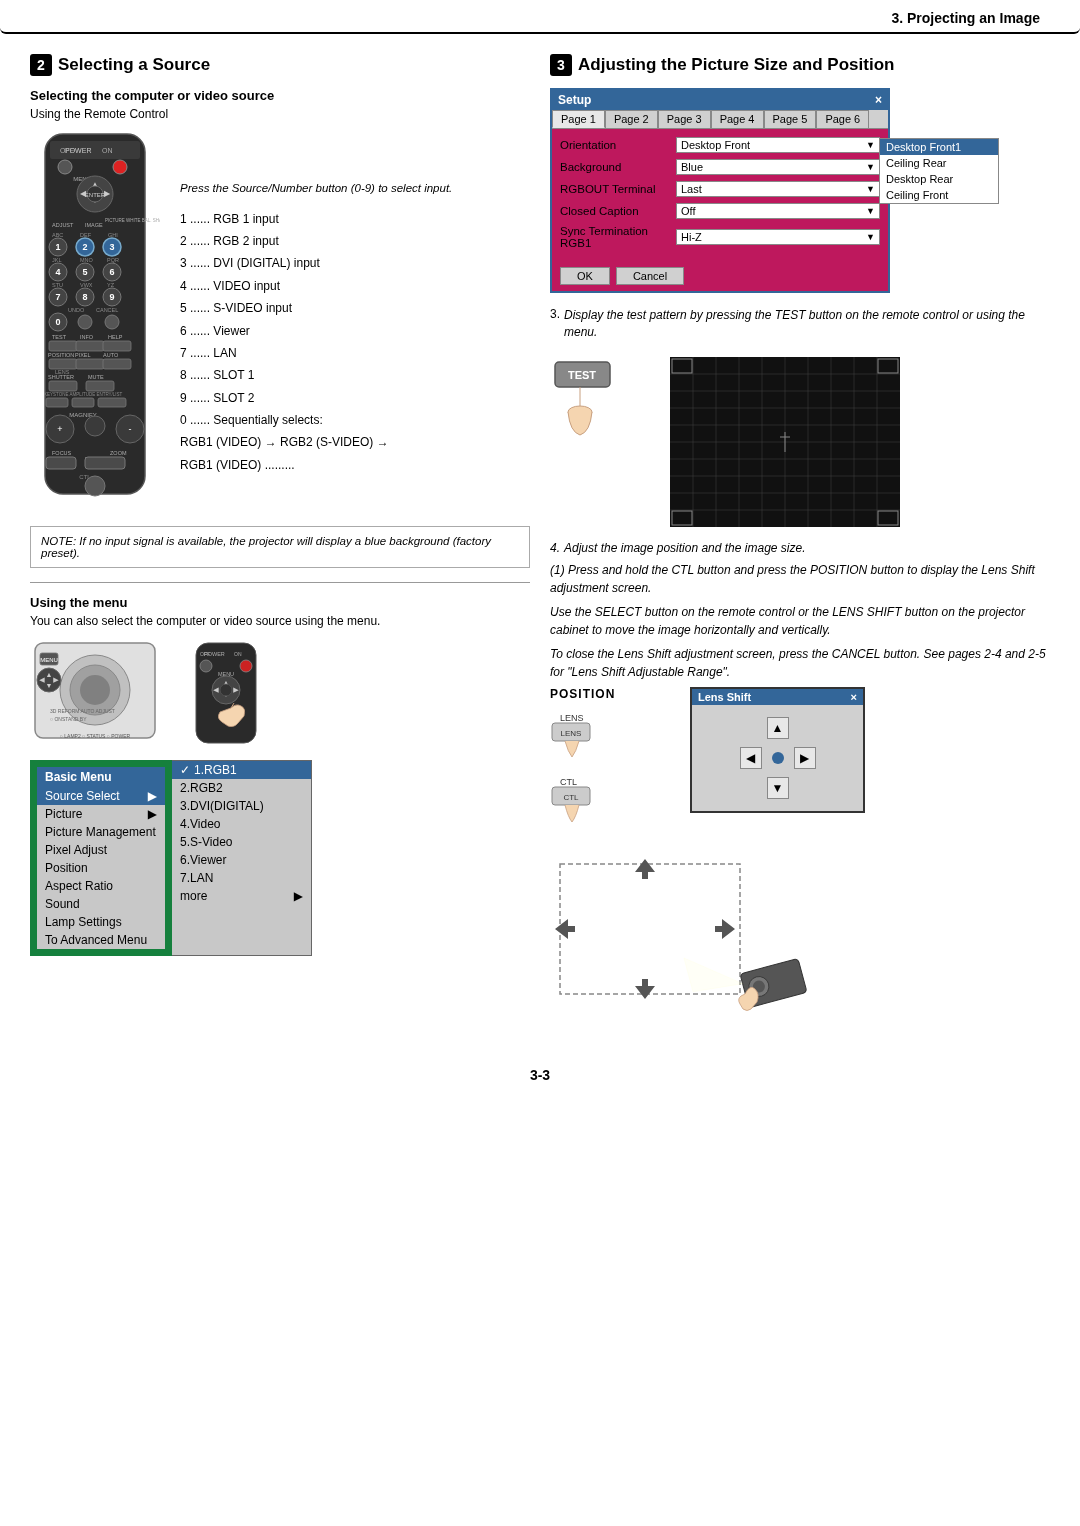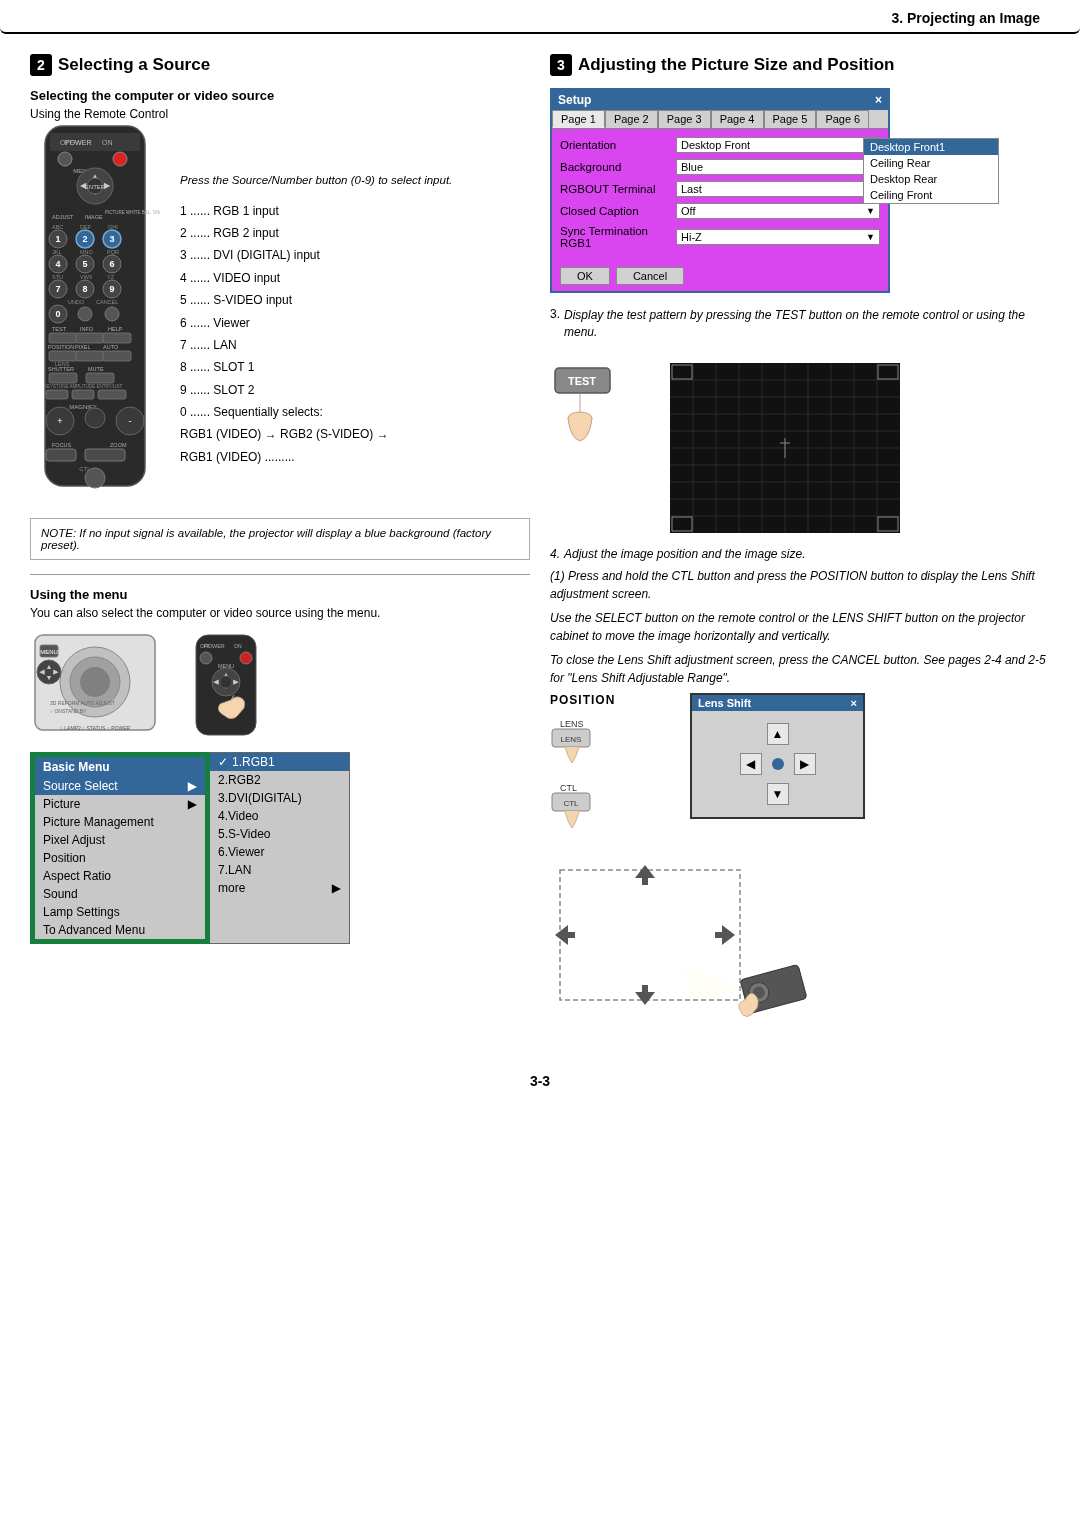--- a/index.html
+++ b/index.html
@@ -64,21 +64,21 @@
     }
 
     .subsection-title {
       font-weight: bold;
       font-size: 13px;
       margin-bottom: 4px;
     }
 
     .small-text {
       font-size: 12px;
-      margin-bottom: 0;
+      margin-bottom: 8px;
     }
 
     
     .remote-area {
       display: flex;
       gap: 20px;
       margin-bottom: 10px;
     }
 
     .remote-img {
@@ -125,23 +125,23 @@
 
     
     .basic-menu-container {
       margin-top: 12px;
       display: flex;
       gap: 0;
     }
 
     .basic-menu {
       background: #c8c8c8;
-      border: 5px solid #15803d;
+      border: 7px solid #15803d;
       padding: 0;
-      width: 180px;
+      width: 142px;
       font-size: 12px;
     }
 
     .basic-menu-header {
       background: #336699;
       color: #fff;
       padding: 3px 8px;
       font-weight: bold;
       font-size: 12px;
     }
@@ -178,21 +178,21 @@
     }
 
     .submenu-item.selected {
       background: #336699;
       color: #fff;
     }
 
     
     .setup-dialog {
       border: 2px solid #336699;
-      background: #d946ef;
+      background: #be185d;
       width: 340px;
       font-size: 11.5px;
       margin-bottom: 14px;
     }
 
     .dialog-titlebar {
       background: #336699;
       color: #fff;
       padding: 3px 6px;
       display: flex;
@@ -256,21 +256,21 @@
     }
 
     .dropdown-options {
       position: absolute;
       right: -120px;
       top: 0;
       background: #fff;
       border: 1px solid #888;
       font-size: 11px;
       z-index: 10;
-      width: 136px;
+      width: 120px;
     }
 
     .dropdown-option {
       padding: 2px 6px;
     }
 
     .dropdown-option.highlighted {
       background: #336699;
       color: #fff;
     }
@@ -286,21 +286,21 @@
       background: #d0d0d0;
       border: 1px solid #888;
       font-size: 11px;
       cursor: pointer;
     }
 
     
     .step-desc {
       font-size: 12px;
       font-style: italic;
-      margin-bottom: 14px;
+      margin-bottom: 8px;
       line-height: 1.4;
     }
 
     
     .test-area {
       display: flex;
       gap: 20px;
       align-items: flex-start;
       margin-bottom: 14px;
     }

